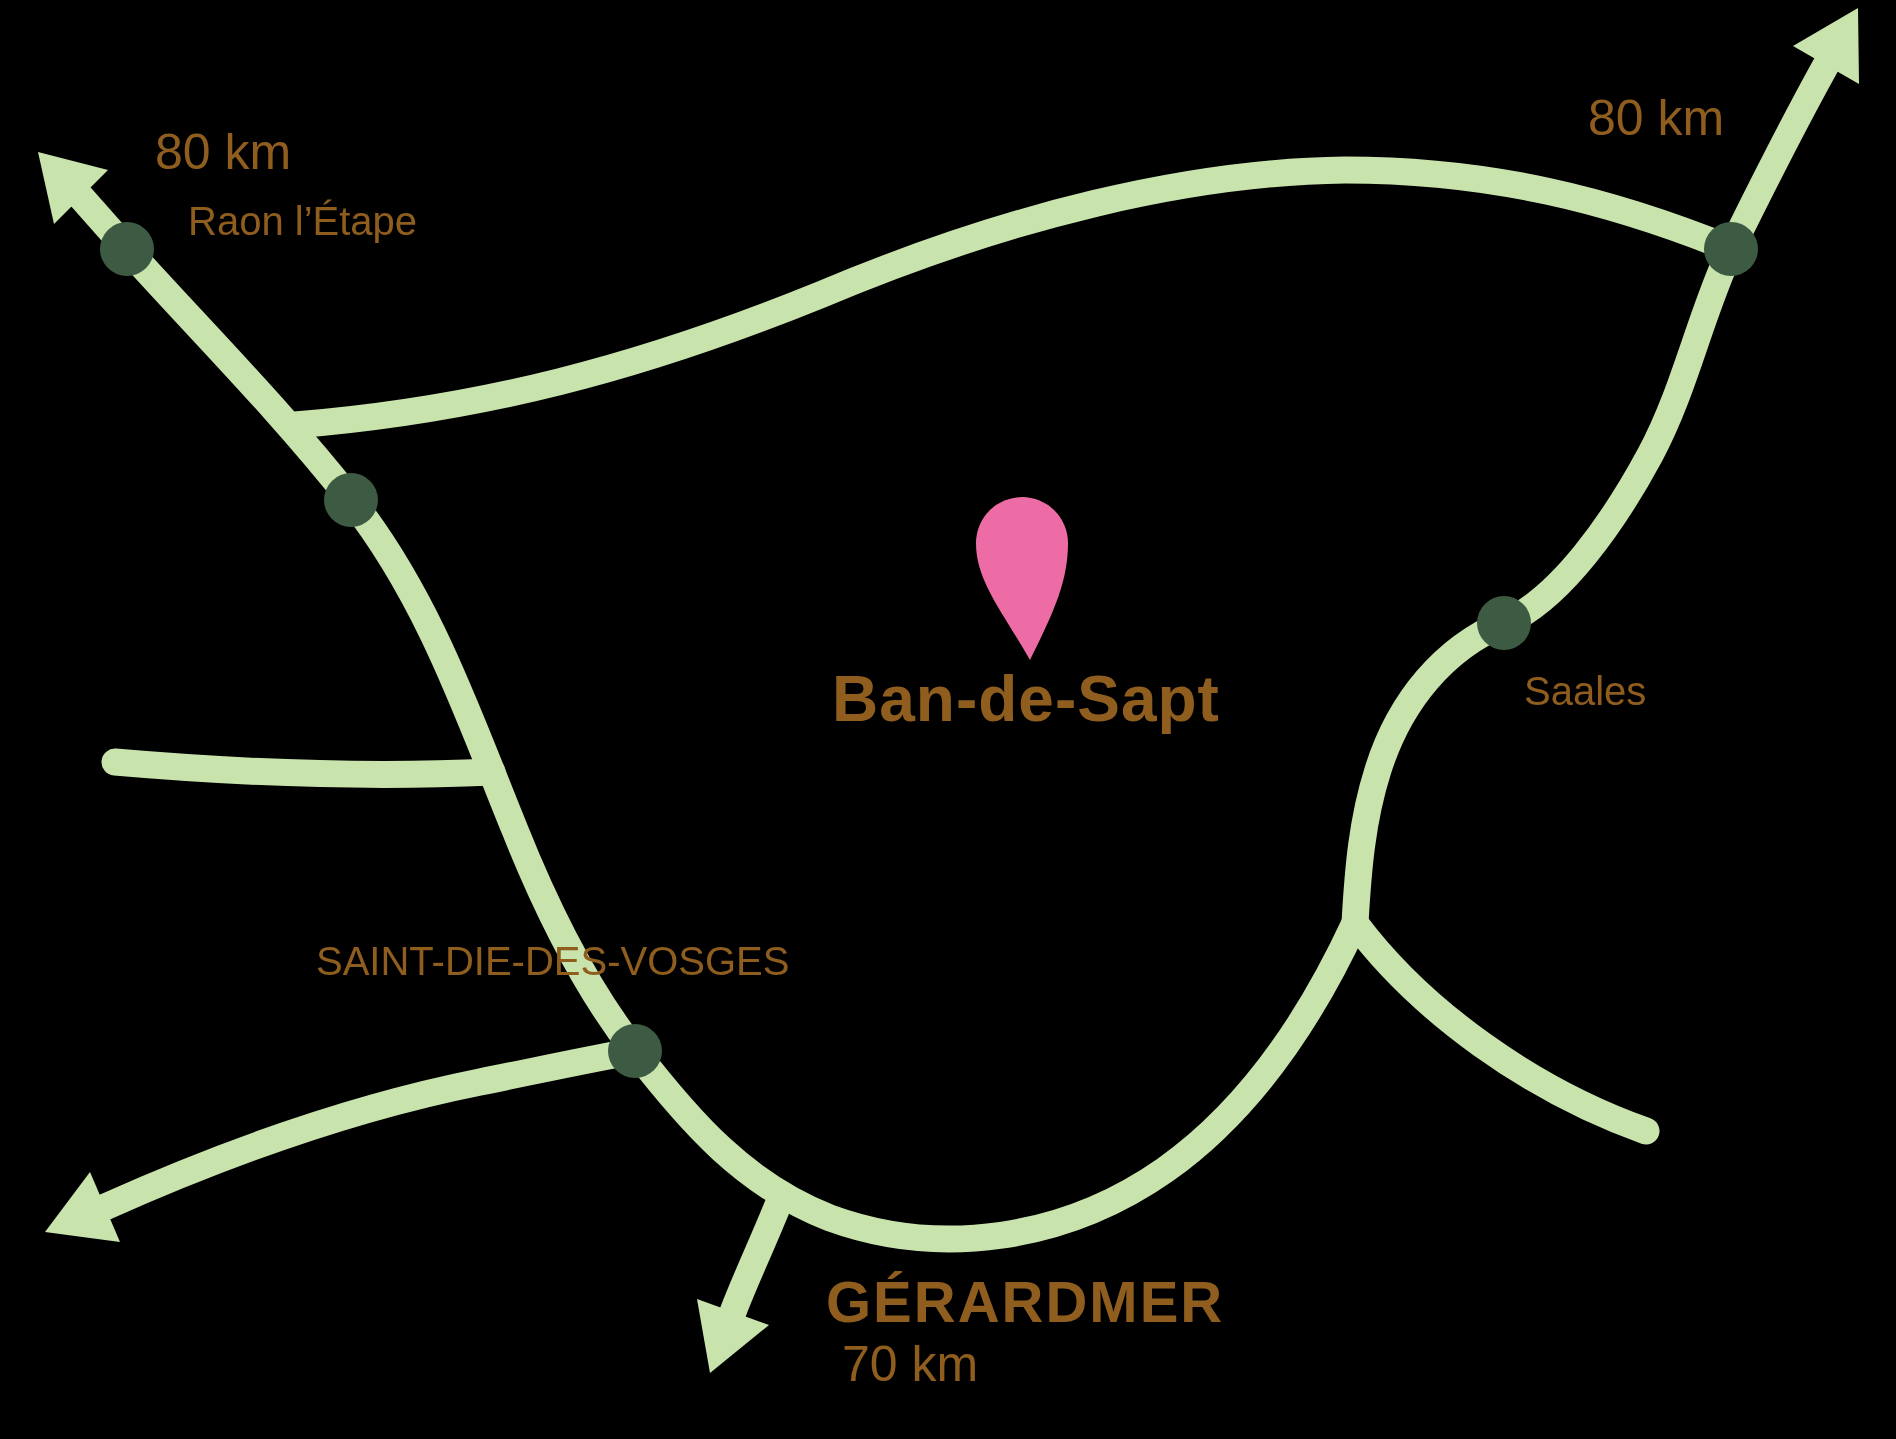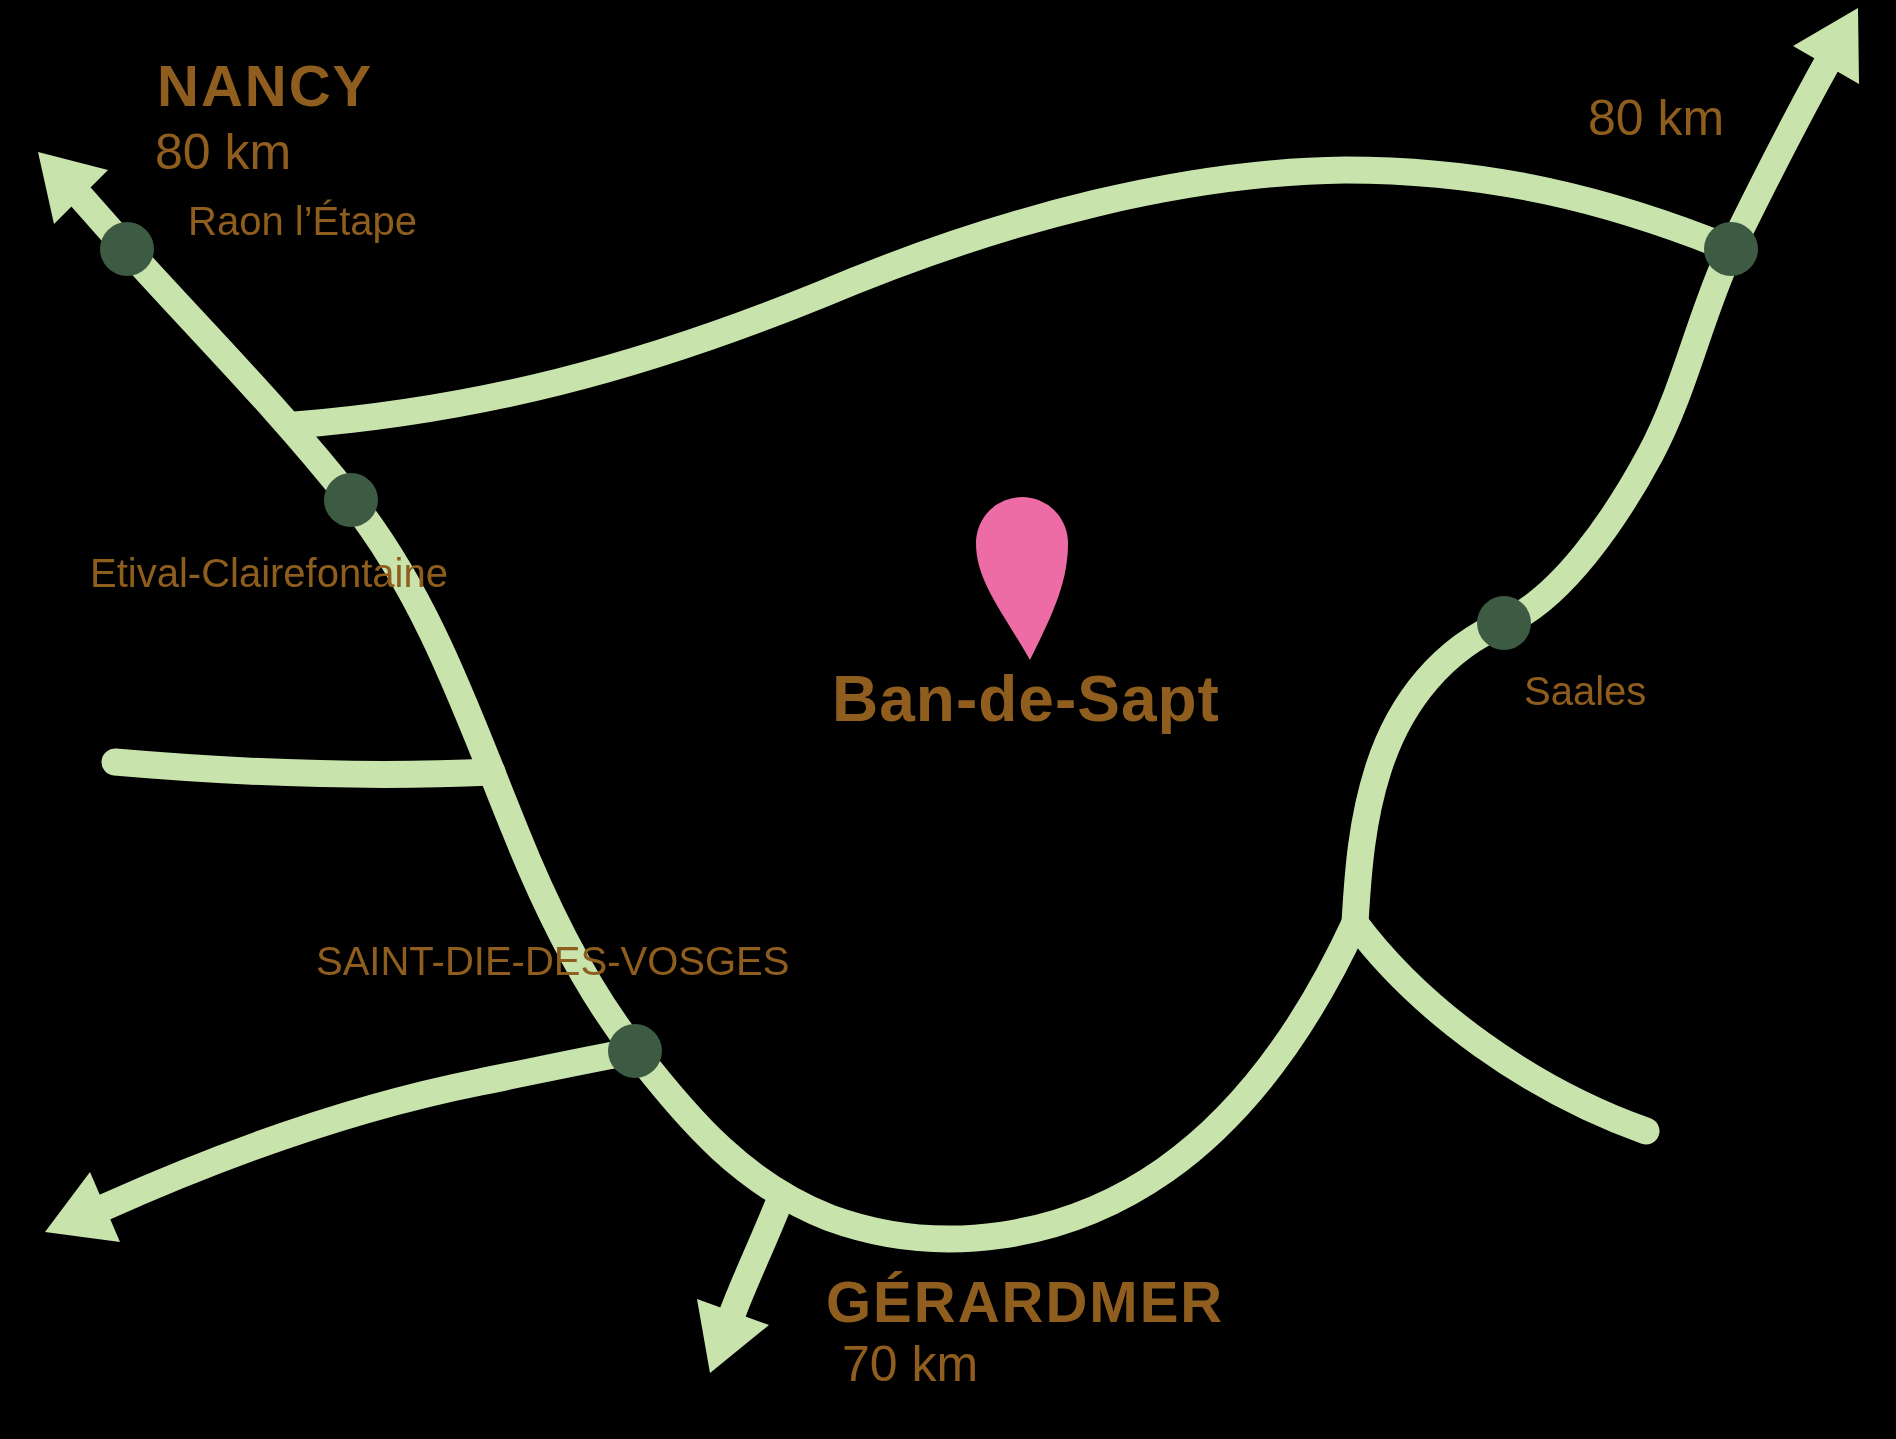--- a/index.html
+++ b/index.html
@@ -75,27 +75,25 @@
     <circle class="town-dot" cx="351" cy="500" r="27"></circle>
     <circle class="town-dot" cx="1504" cy="623" r="27"></circle>
     <circle class="town-dot" cx="635" cy="1051" r="27"></circle>
 
     <path class="pin" d="M 1030 660
          C 1000 608 976 580 976 543
          A 46 46 0 1 1 1068 543
          C 1068 580 1055 610 1030 660 Z"></path>
   </svg>
 
-  <div class="label big" style="left:157px;top:56px;">NANCY</div>
   <div class="label km" style="left:155px;top:126px;">80 km</div>
 
   <div class="label km" style="left:1588px;top:92px;">80 km</div>
 
   <div class="label town" style="left:188px;top:200px;">Raon l’Étape</div>
-  <div class="label town" style="left:90px;top:552px;">Etival-Clairefontaine</div>
   <div class="label town" style="left:1524px;top:670px;">Saales</div>
   <div class="label town" style="left:316px;top:940px;">SAINT-DIE-DES-VOSGES</div>
 
   <div class="label highlight" style="left:832px;top:666px;">Ban-de-Sapt</div>
 
   <div class="label big" style="left:826px;top:1272px;">GÉRARDMER</div>
   <div class="label km" style="left:842px;top:1338px;">70 km</div>
 
 </div>
 

